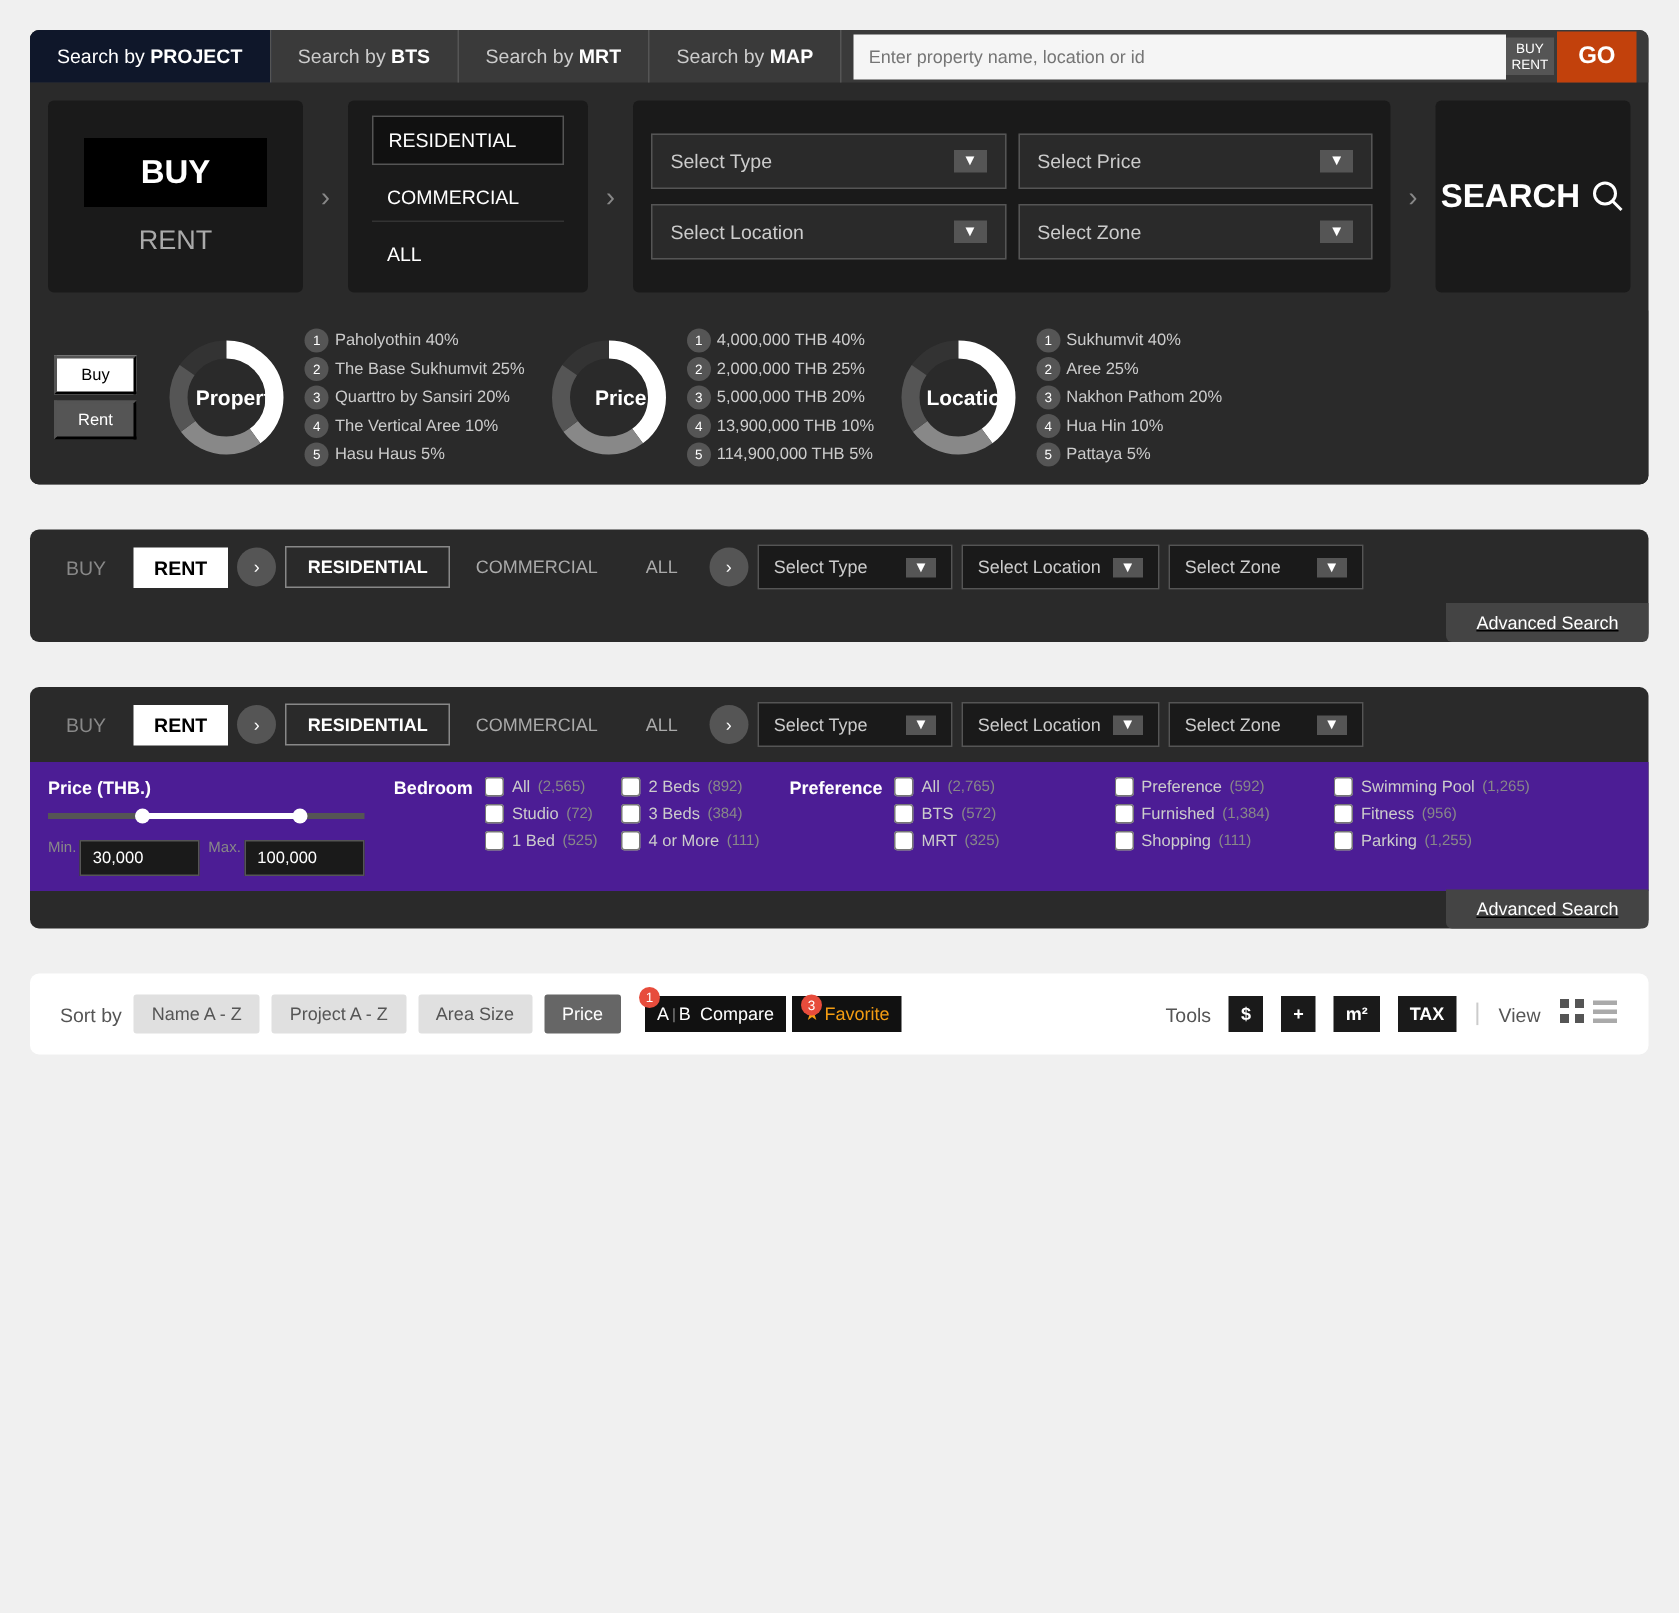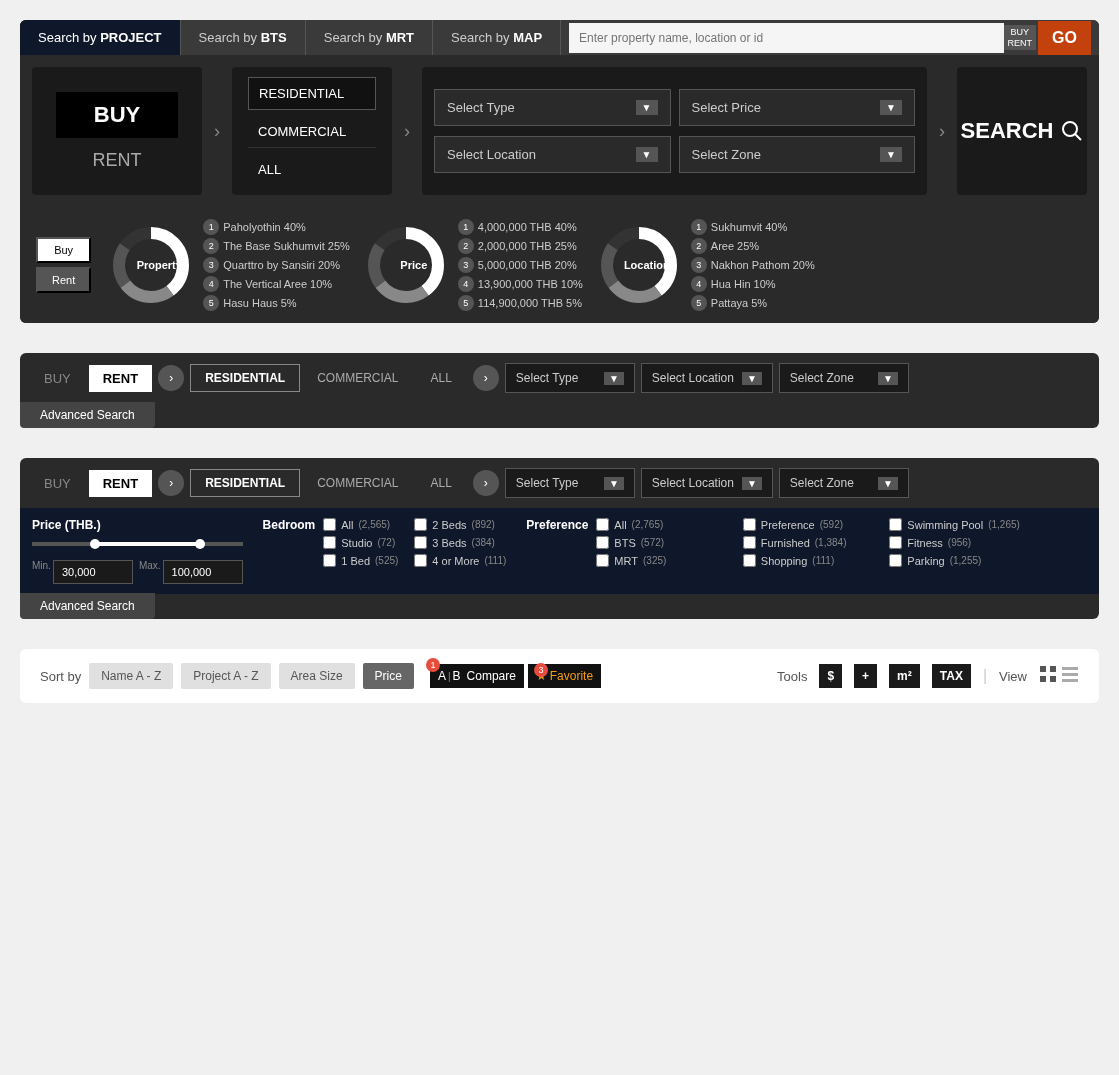--- a/index.html
+++ b/index.html
@@ -235,21 +235,21 @@
       position: relative;
       width: 80px;
       height: 80px;
     }
     .donut-label {
       position: absolute;
       top: 50%;
       left: 50%;
       transform: translate(-50%, -50%);
       color: white;
-      font-size: 11px;
+      font-size: 14px;
       font-weight: bold;
       text-align: left;
       padding-left: 16px;
     }
     .donut-list {
       display: flex;
       flex-direction: column;
       gap: 3px;
     }
     .donut-list-item {
@@ -341,38 +341,39 @@
       min-width: 130px;
     }
     .compact-select .dd-arrow {
       background: #555;
       color: white;
       padding: 1px 5px;
       font-size: 10px;
     }
     .advanced-tab {
       display: flex;
-      justify-content: flex-start;
+      justify-content: flex-end;
       padding: 0 0 0;
       position: relative;
+      text-decoration: underline;
     }
     .advanced-tab-btn {
       background: #444;
       color: white;
       font-size: 12px;
       padding: 6px 20px;
       cursor: pointer;
       border-radius: 0 0 4px 4px;
       margin-top: -1px;
     }
 
     
     .advanced-fields {
       padding: 10px 12px;
-      background: #0f172a;
+      background: #4c1d95;
     }
     .adv-row {
       display: flex;
       gap: 20px;
       align-items: flex-start;
     }
     .adv-section {
       display: flex;
       flex-direction: row;
       gap: 8px;

